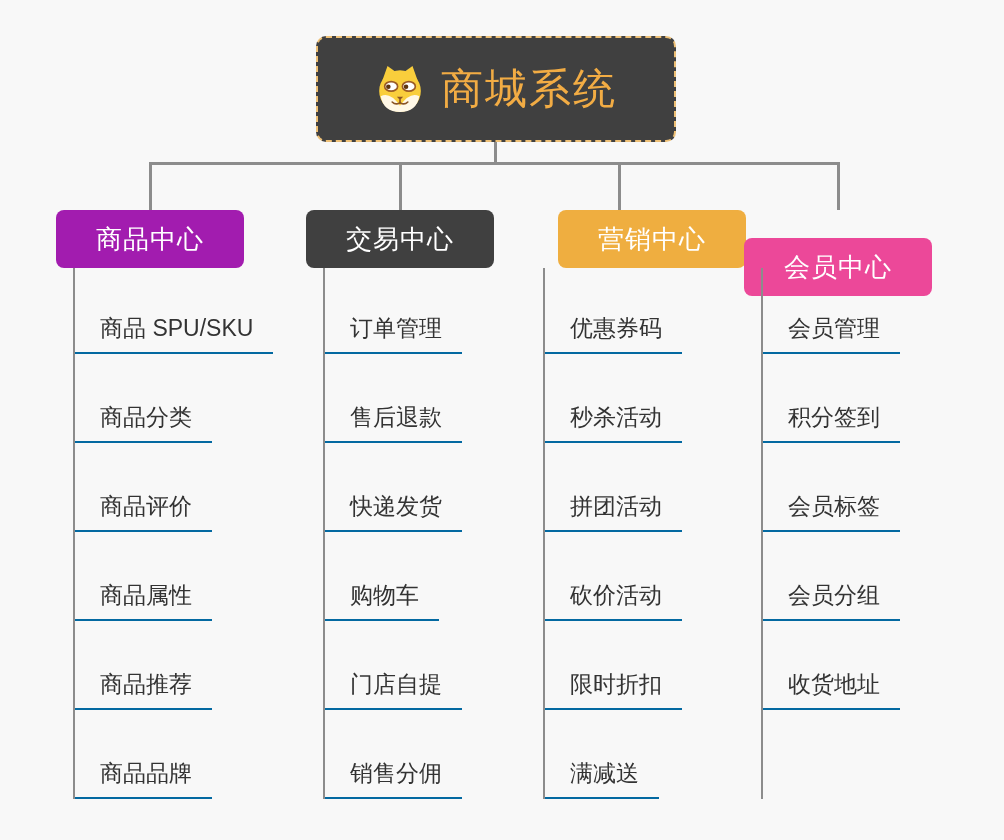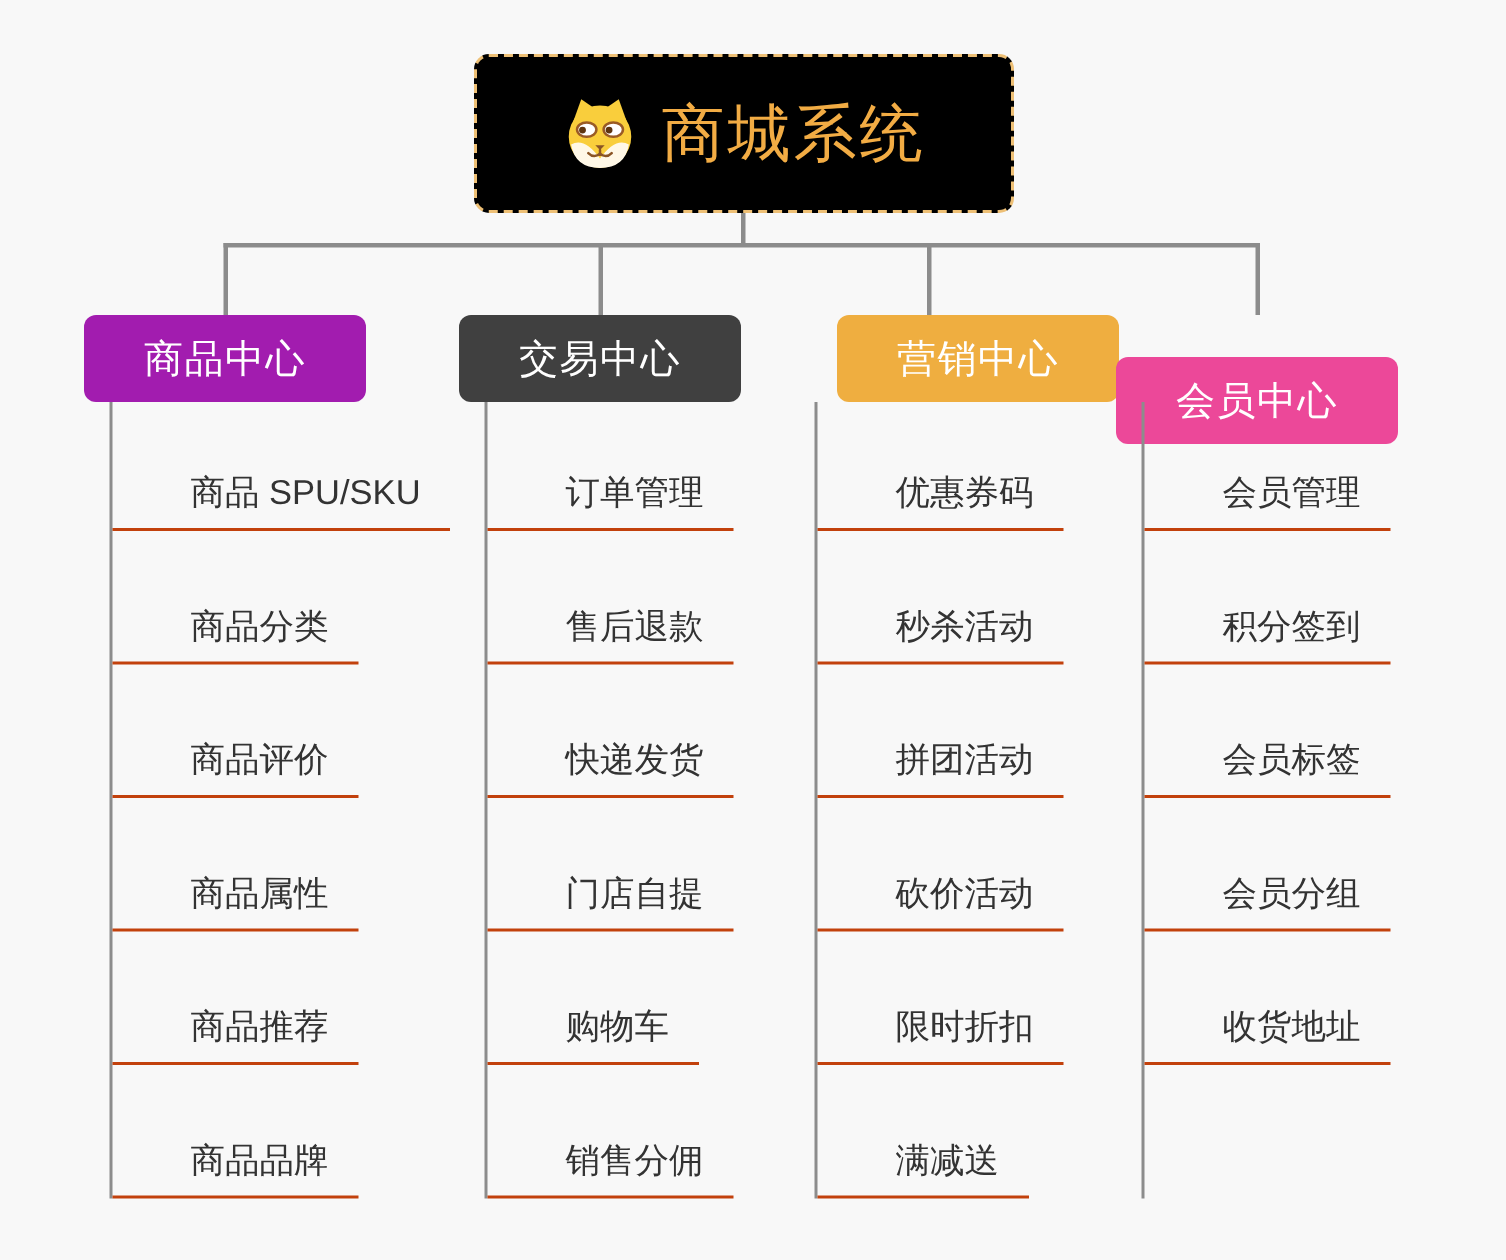--- a/index.html
+++ b/index.html
@@ -12,21 +12,21 @@
     height: 840px;
     background: #f8f8f8;
     overflow: hidden;
   }
 
   
   .root-node {
     position: absolute;
     left: 316px; top: 36px;
     width: 360px; height: 106px;
-    background: #000000;
+    background: #404040;
     border: 2px dashed #eec076;
     border-radius: 10px;
     display: flex;
     align-items: center;
     justify-content: center;
     gap: 16px;
   }
   .root-title {
     font-size: 42px;
     letter-spacing: 2px;
@@ -75,22 +75,22 @@
   .col-1 { left: 73px; }
   .col-2 { left: 323px; }
   .col-3 { left: 543px; }
   .col-4 { left: 761px; }
 
   .sub-item {
     height: 89px;
     width: fit-content;
     display: flex;
     align-items: flex-end;
-    padding: 0 20px 8px 52px;
-    border-bottom: 2px solid #c2410c;
+    padding: 0 20px 8px 25px;
+    border-bottom: 2px solid #0369a1;
     font-size: 23px;
     color: #333333;
     white-space: nowrap;
   }
   .sub-item:first-child { height: 86px; }
 </style>
 </head>
 <body>
 
 <div class="stage">
@@ -130,22 +130,22 @@
     <div class="sub-item">商品评价</div>
     <div class="sub-item">商品属性</div>
     <div class="sub-item">商品推荐</div>
     <div class="sub-item">商品品牌</div>
   </div>
 
   <div class="branch-column col-2">
     <div class="sub-item">订单管理</div>
     <div class="sub-item">售后退款</div>
     <div class="sub-item">快递发货</div>
+    <div class="sub-item">购物车</div>
     <div class="sub-item">门店自提</div>
-    <div class="sub-item">购物车</div>
     <div class="sub-item">销售分佣</div>
   </div>
 
   <div class="branch-column col-3">
     <div class="sub-item">优惠券码</div>
     <div class="sub-item">秒杀活动</div>
     <div class="sub-item">拼团活动</div>
     <div class="sub-item">砍价活动</div>
     <div class="sub-item">限时折扣</div>
     <div class="sub-item">满减送</div>

